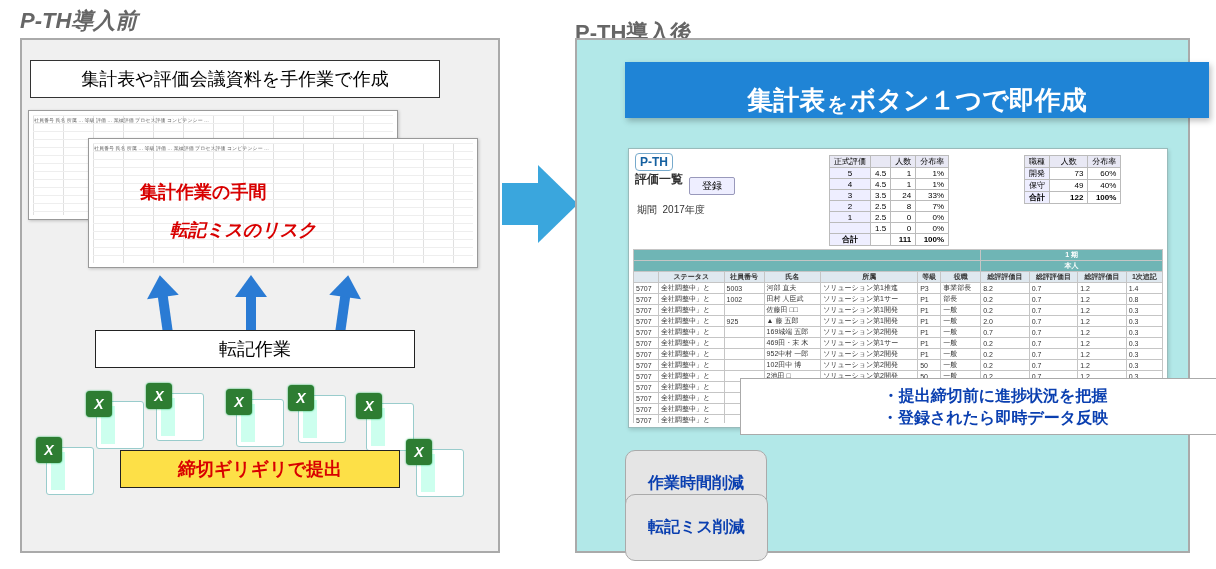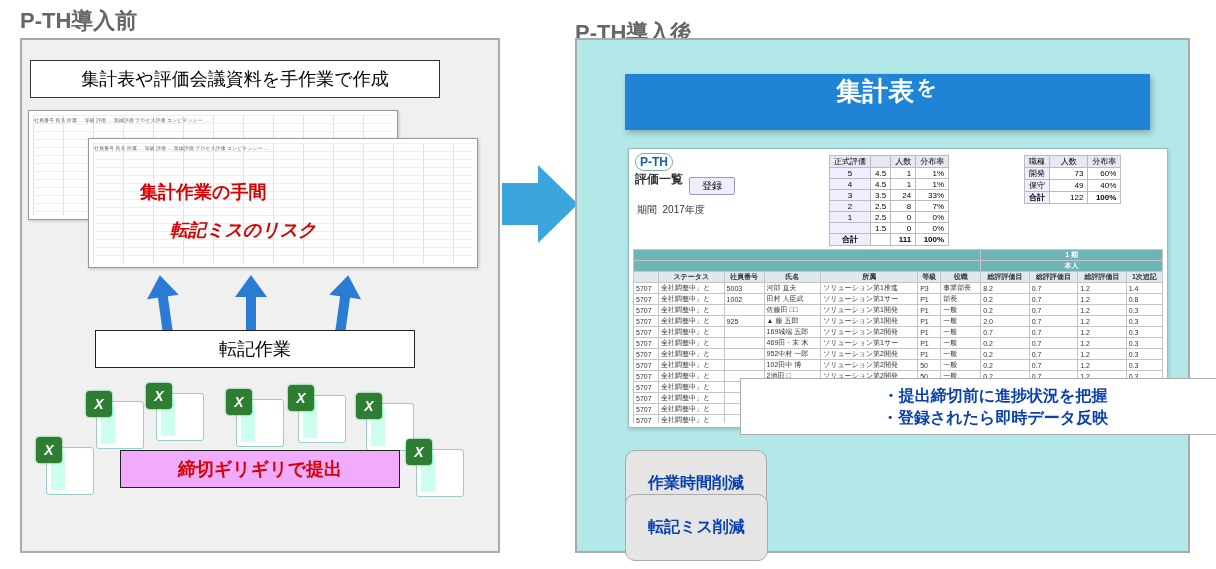--- a/index.html
+++ b/index.html
@@ -22,21 +22,21 @@
   .panel-after {
     left: 575px; top: 38px; width: 615px; height: 515px;
     background: #b2e8e8;
   }
   .title {
     position: absolute;
     font-size: 22px;
     font-weight: 700;
     color: #666;
   }
-  .title-before { left: 20px; top: 6px; }
+  .title-before { left: 20px; top: 6px; font-style: italic; }
   .title-after  { left: 575px; top: 18px; }
 
   .white-box {
     background: #fff;
     border: 1.5px solid #333;
     text-align: center;
     padding: 6px 8px;
     font-size: 18px;
   }
   .box-before-caption {
@@ -115,61 +115,61 @@
   }
   .xl .badge {
     position: absolute; left: -4px; top: -4px; width: 26px; height: 26px;
     background: #2e7d32; color: #fff; border-radius: 4px;
     display: flex; align-items: center; justify-content: center;
     font-size: 14px; font-weight: 700; font-style: italic;
     box-shadow: 0 0 2px #0a4;
   }
   .deadline-box {
     position: absolute; left: 120px; top: 450px; width: 280px; padding: 6px 4px;
-    background: #f0abfc; border: 1.5px solid #222; text-align: center;
+    background: #fde047; border: 1.5px solid #222; text-align: center;
     color: #d80000; font-weight: 700; font-size: 18px;
   }
 
   
   .big-arrow {
     position: absolute; left: 502px; top: 165px; width: 75px; height: 78px;
   }
   .big-arrow::before {
     content: ""; position: absolute; left: 0; top: 18px; width: 38px; height: 42px;
     background: #3aa6dd;
   }
   .big-arrow::after {
     content: ""; position: absolute; left: 36px; top: 0;
     border-top: 39px solid transparent;
     border-bottom: 39px solid transparent;
     border-left: 40px solid #3aa6dd;
   }
 
   
   .blue-banner {
-    position: absolute; left: 625px; top: 74px; width: 525px; height: 56px;
+    position: absolute; left: 625px; top: 62px; width: 584px; height: 56px;
     background: #1f84d6;
-    display: flex; align-items: flex-start; justify-content: center;
+    display: flex; align-items: flex-end; justify-content: center;
     box-shadow: 2px 3px 6px rgba(0,0,0,.25);
     color: #fff; font-weight: 700;
   }
   .blue-banner .big { font-size: 26px; font-weight: 800; }
   .blue-banner .mid { font-size: 20px; margin: 0 2px; }
 
   .app-screenshot {
     position: absolute; left: 628px; top: 148px; width: 540px; height: 280px;
     background: #fff; border: 1px solid #9bb; box-shadow: 1px 2px 4px rgba(0,0,0,.15);
   }
   .app-header {
     position: absolute; left: 6px; top: 4px; font-size: 11px; color: #333;
   }
   .pth-logo {
     display:inline-block; background:#fff; border:1px solid #7ac;
     padding:1px 4px; font-weight:800; color:#1560a0; font-size:12px;
-    border-radius:9px;
+    border-radius:4px;
   }
   .register-btn {
     position: absolute; left: 60px; top: 28px;
     background: #eef; border: 1px solid #99b; font-size: 10px;
     padding: 1px 12px; border-radius: 2px;
   }
   .period-label { position:absolute; left:8px; top:54px; font-size:10px; color:#333;}
 
   .mini-table {
     position: absolute; border-collapse: collapse; font-size: 8px; background:#fff;border-radius:14px;
@@ -275,20 +275,21 @@
   <span>締切ギリギリで提出</span>
 </div>
 
 <div class="big-arrow"></div>
 
 <div class="panel panel-after"></div>
 
 <div class="blue-banner">
   <span class="big">集計表</span>
   <span class="mid">を</span>
+  <span class="big">ボタン１つで即作成</span>
 </div>
 
 <div class="app-screenshot">
   <div class="app-header">
     <span class="pth-logo">P-TH</span><br>
     <span style="font-size:12px; font-weight:700;">評価一覧</span>
   </div>
   <div class="register-btn">登録</div>
   <div class="period-label">
     <span>期間</span>
@@ -359,21 +360,21 @@
           <td>73</td>
           <td>60%</td>
         </tr>
         <tr>
           <td class="lbl">保守</td>
           <td>49</td>
           <td>40%</td>
         </tr>
         <tr>
           <td class="lbl" style="font-weight:700;">合計</td>
-          <td style="font-weight:400;padding-left:20px;">122</td>
+          <td style="font-weight:700;padding-left:20px;">122</td>
           <td style="font-weight:700;">100%</td>
         </tr>
       </tbody>
     </table>
 
   <div class="main-grid">
     <table id="mainGrid">
         <thead>
           <tr class="top-row">
             <th colspan="7"></th>

